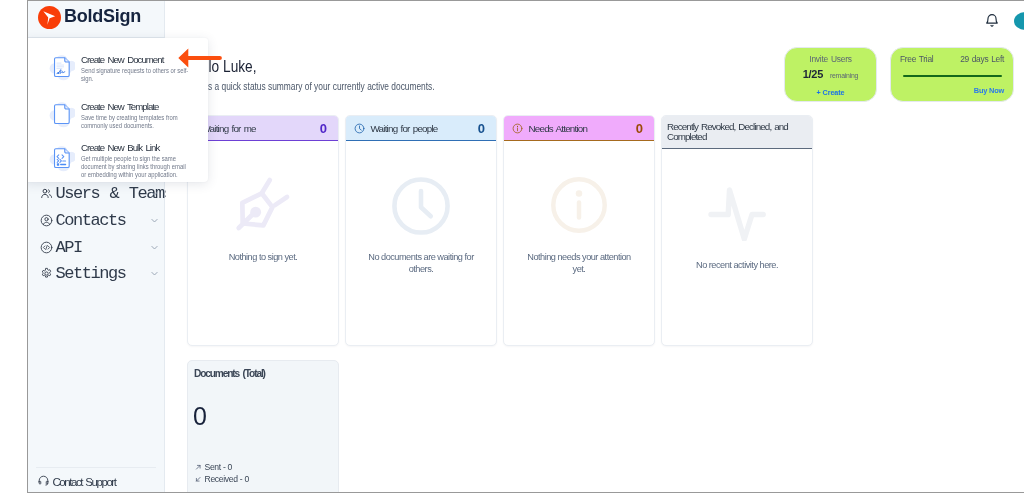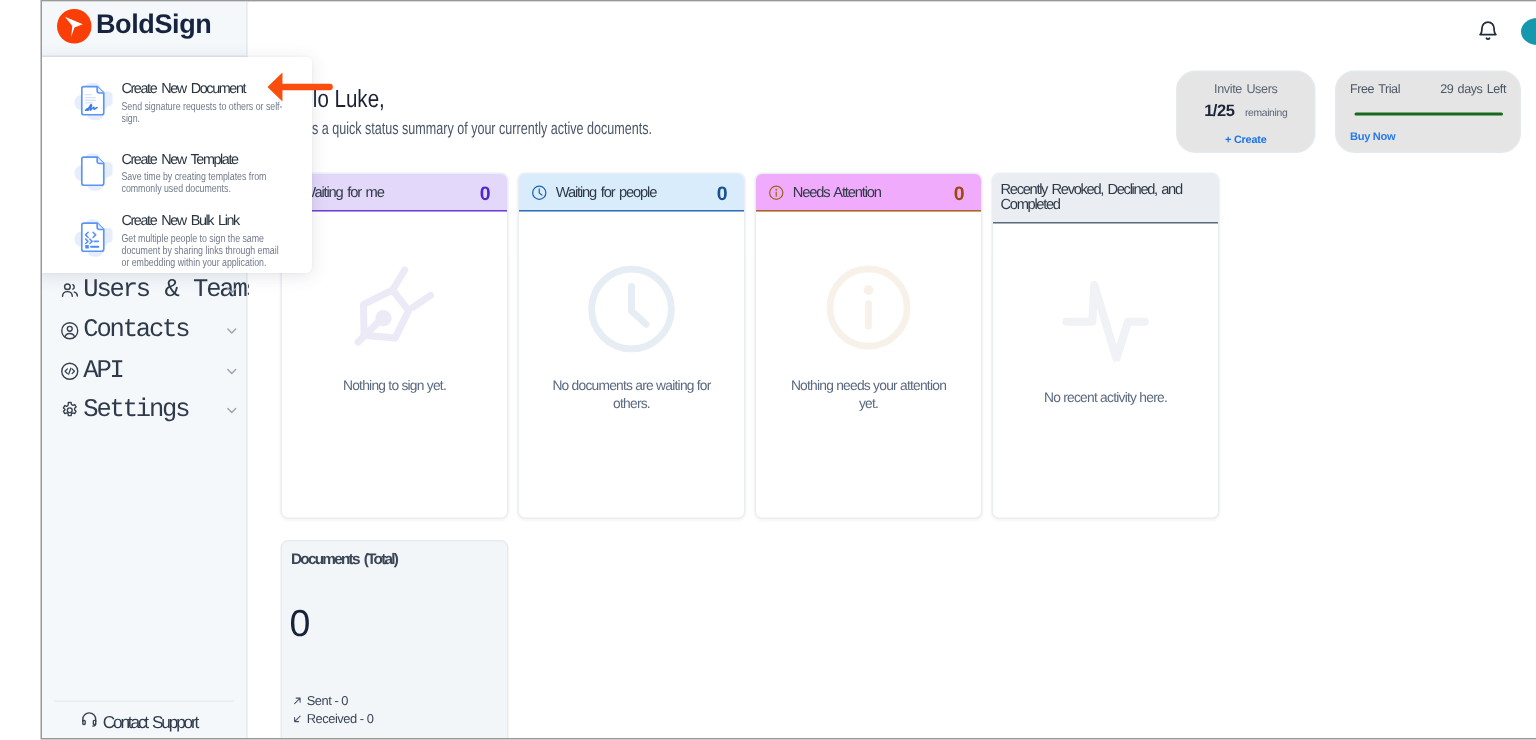--- a/index.html
+++ b/index.html
@@ -29,21 +29,21 @@
               display: flex; align-items: center; padding-left: 11px; }
   .nav-item .nav-ico { width: 14px; height: 14px; flex: none; display:flex;
                        align-items:center; justify-content:center; color:#374151; }
   .nav-item .nav-lbl { font-size: 17px; color: #2f3a4a; margin-left: 2.5px;
                        white-space: nowrap; letter-spacing:-1.45px; word-spacing: 1.6px; font-family: Liberation Mono, monospace; }
   .nav-item .nav-chev { position: absolute; right: 6px; top: 7px; display:flex; color:#9aa7b5; }
 
   #nav-divider { position: absolute; left: 8px; top: 466px; width: 120px; height: 1px;
                  background: #e7ecf1; }
   #contact-support { position: absolute; left: 0; top: 473px; width: 137px; height: 16px;
-                     display: flex; align-items: center; padding-left: 25px; }
+                     display: flex; align-items: center; padding-left: 9px; }
   #contact-support .nav-lbl { font-size: 11.5px; color: #2f3a4a; margin-left: 2.5px;
                      letter-spacing:-1.45px; word-spacing:1.6px; white-space:nowrap; }
 
   
   #bell { position: absolute; left: 957px; top: 12px; width: 14px; height: 15px; }
   #avatar { position: absolute; left: 986px; top: 10.8px; width: 18px; height: 18px;
             border-radius: 50%; background: #1597ad; color: #fff; font-size: 8.6px;
             display: flex; align-items: center; justify-content: center;
             font-weight: bold; letter-spacing: 0.1px; padding-left: 22px; }
 
@@ -52,41 +52,41 @@
           background: #fff; }
   #greeting { position: absolute; left: 22px; top: 56px; font-size: 16.5px;
               color: #1b2234; font-weight: 400; white-space: nowrap;
               transform: scaleX(0.83); transform-origin: 0 0; }
   #subtitle { position: absolute; left: 22px; top: 79px; font-size: 11.4px;
               color: #4a5668; white-space: nowrap; transform: scaleX(0.735);
               transform-origin: 0 0; }
 
   
   .info-box { position: absolute; top: 46px; border: 1px solid #e4e9ef; border-radius: 13px;
-              background:#e5e5e5; }
+              background:#bef264; }
   #invite-box { left: 618px; width: 93px; height: 55px; }
   #trial-box  { left: 724px; width: 124px; height: 55px; }
   .ib-title { font-size: 8.5px; color: #525f70; }
   .ib-link { font-size: 7.5px; color: #1a73e8; font-weight: bold; }
 
 
   .ch-ico { display:flex; align-items:center; margin-right:5.5px; }
   .ch-title { font-size: 9.8px; color:#2f3946; letter-spacing:-0.78px; word-spacing:1.2px; white-space:nowrap; }
   .ch-title-wrap { white-space: normal; line-height: 10.2px; letter-spacing:-0.88px; word-spacing:1.1px; }
   #invite-box { text-align:center; padding-top: 6px; }
   #invite-box .ib-title { font-size: 8.4px; color:#5a6575; letter-spacing:-0.22px; word-spacing:0.8px; }
   .ib-count-row { margin-top: 0px; }
   .ib-count { font-size: 11px; font-weight: bold; color:#1d2637; letter-spacing:-0.3px; }
   .ib-count-sfx { font-size: 6.9px; color:#5b6575; letter-spacing:-0.22px; margin-left:2.5px; }
   #invite-link { margin-top: 6px; font-size: 7.2px; color:#1a73e8; font-weight:bold; letter-spacing:-0.1px; }
   #trial-box { padding: 6px 9px 0; }
   .tb-row { display:flex; justify-content:space-between; }
   #trial-box .ib-title { font-size: 8.4px; color:#4c5766; letter-spacing:-0.28px; word-spacing:0.8px; white-space:nowrap; }
   .tb-bar { margin: 11px 2.5px 0; height: 1.8px; background: #14691b; border-radius: 1px; }
-  #buy-now { margin-top: 9.5px; text-align:left; font-size: 7.4px; color:#2a7ae9; font-weight:bold; letter-spacing:-0.2px; }
+  #buy-now { margin-top: 9.5px; text-align:right; font-size: 7.4px; color:#2a7ae9; font-weight:bold; letter-spacing:-0.2px; }
 
   
   .card { position: absolute; top: 114px; height: 231px; background: #fff;
           border: 1px solid #eaeef3; border-radius: 5px; overflow: hidden;
           box-shadow: 0 1px 2px rgba(20,30,50,0.04); }
   .card-head { height: 25px; display: flex; align-items: center; padding: 0 11px 0 8px;
                font-size: 10.5px; color: #2c3545; }
   .card-head .ch-count { margin-left: auto; font-weight: bold; font-size: 13px; }
   .card-body { position: relative; height: 144px; }
   .card-empty-txt { position: absolute; left: 21px; right: 21px; top: 110px;

